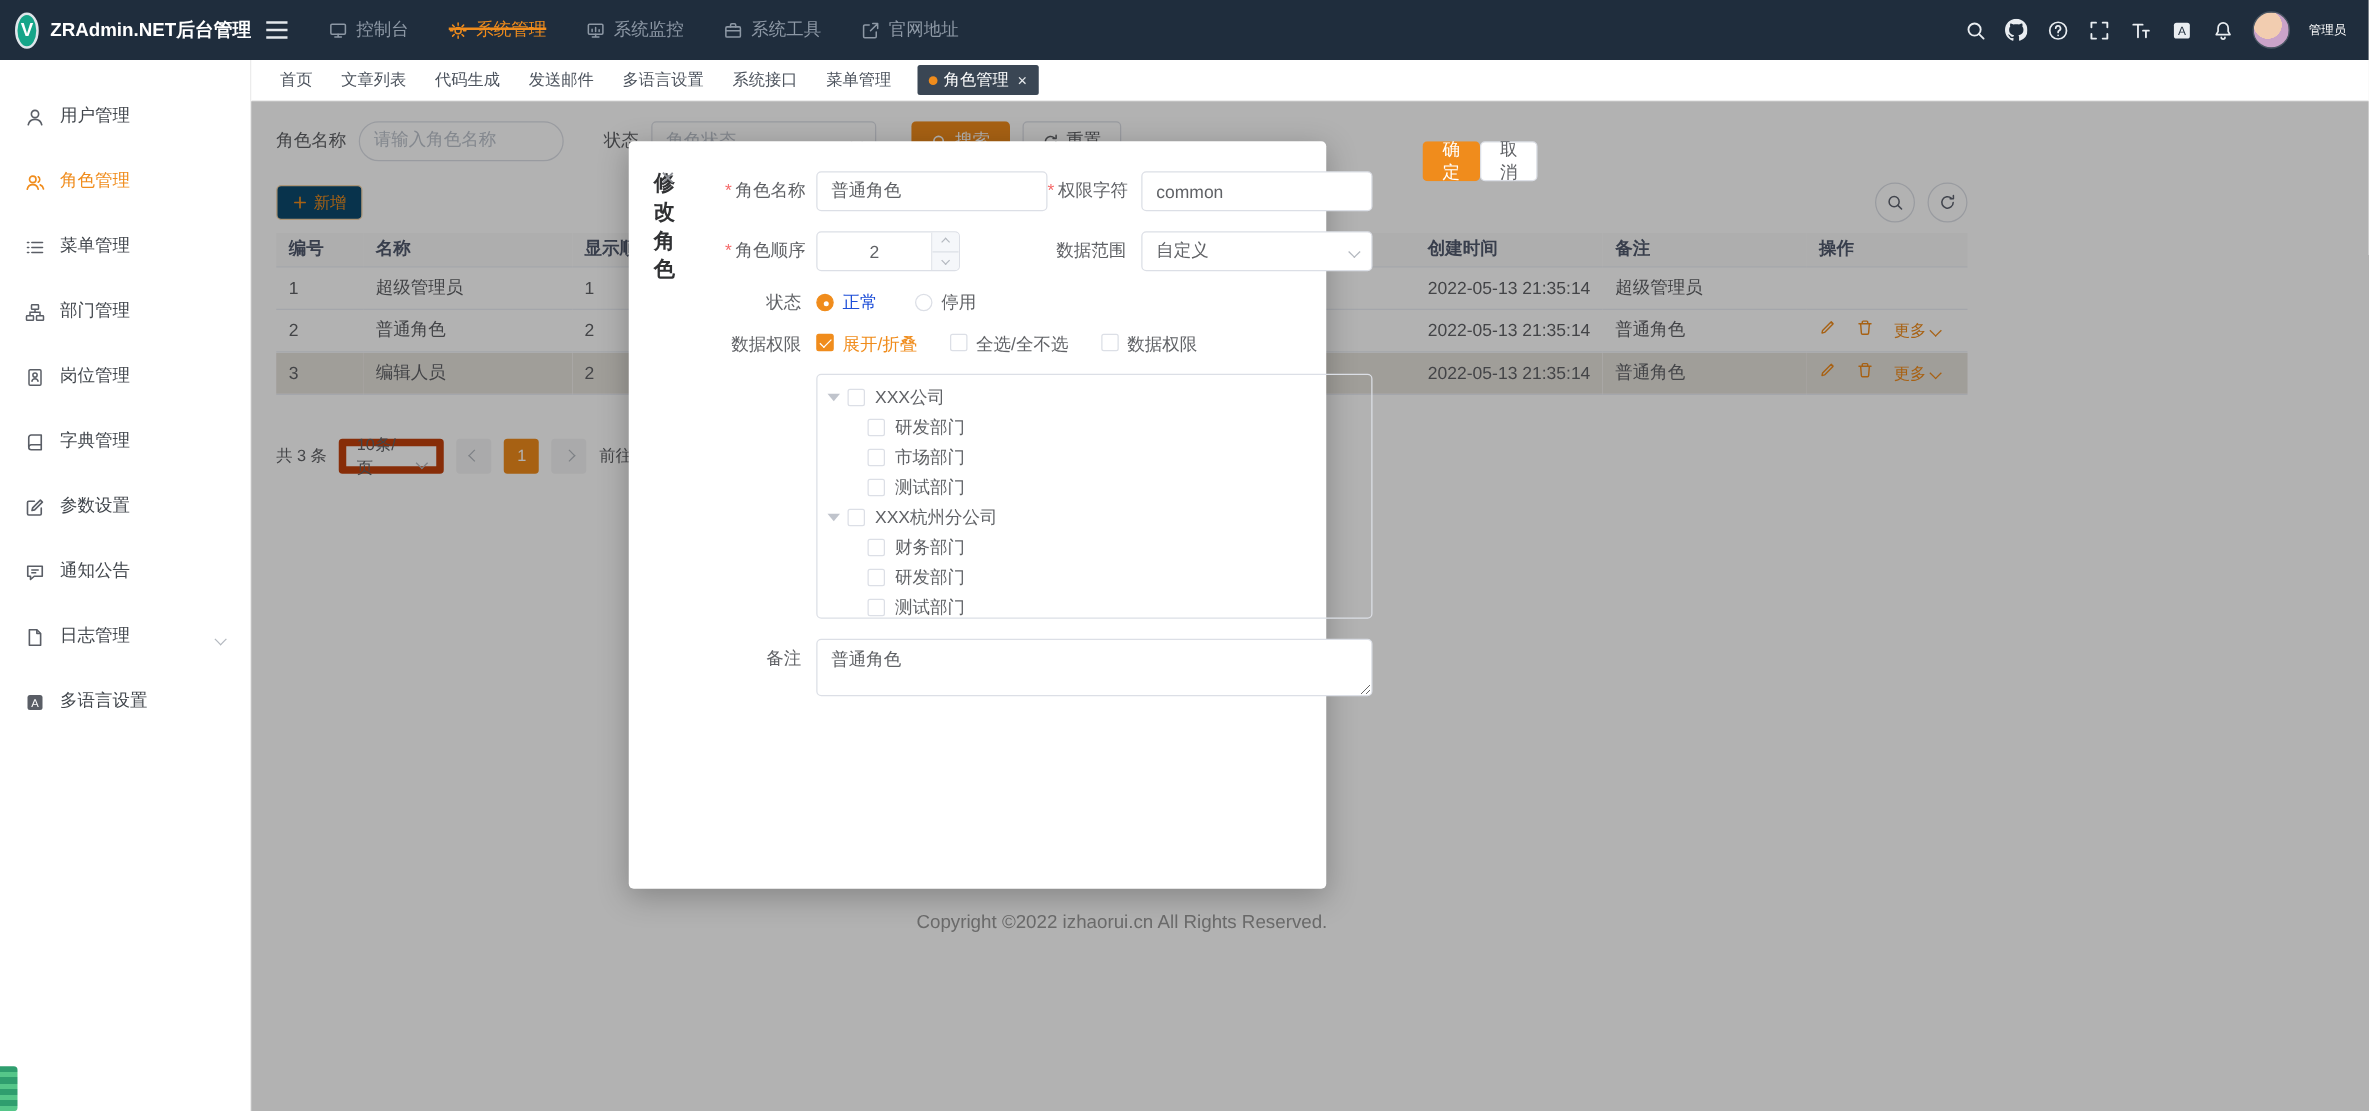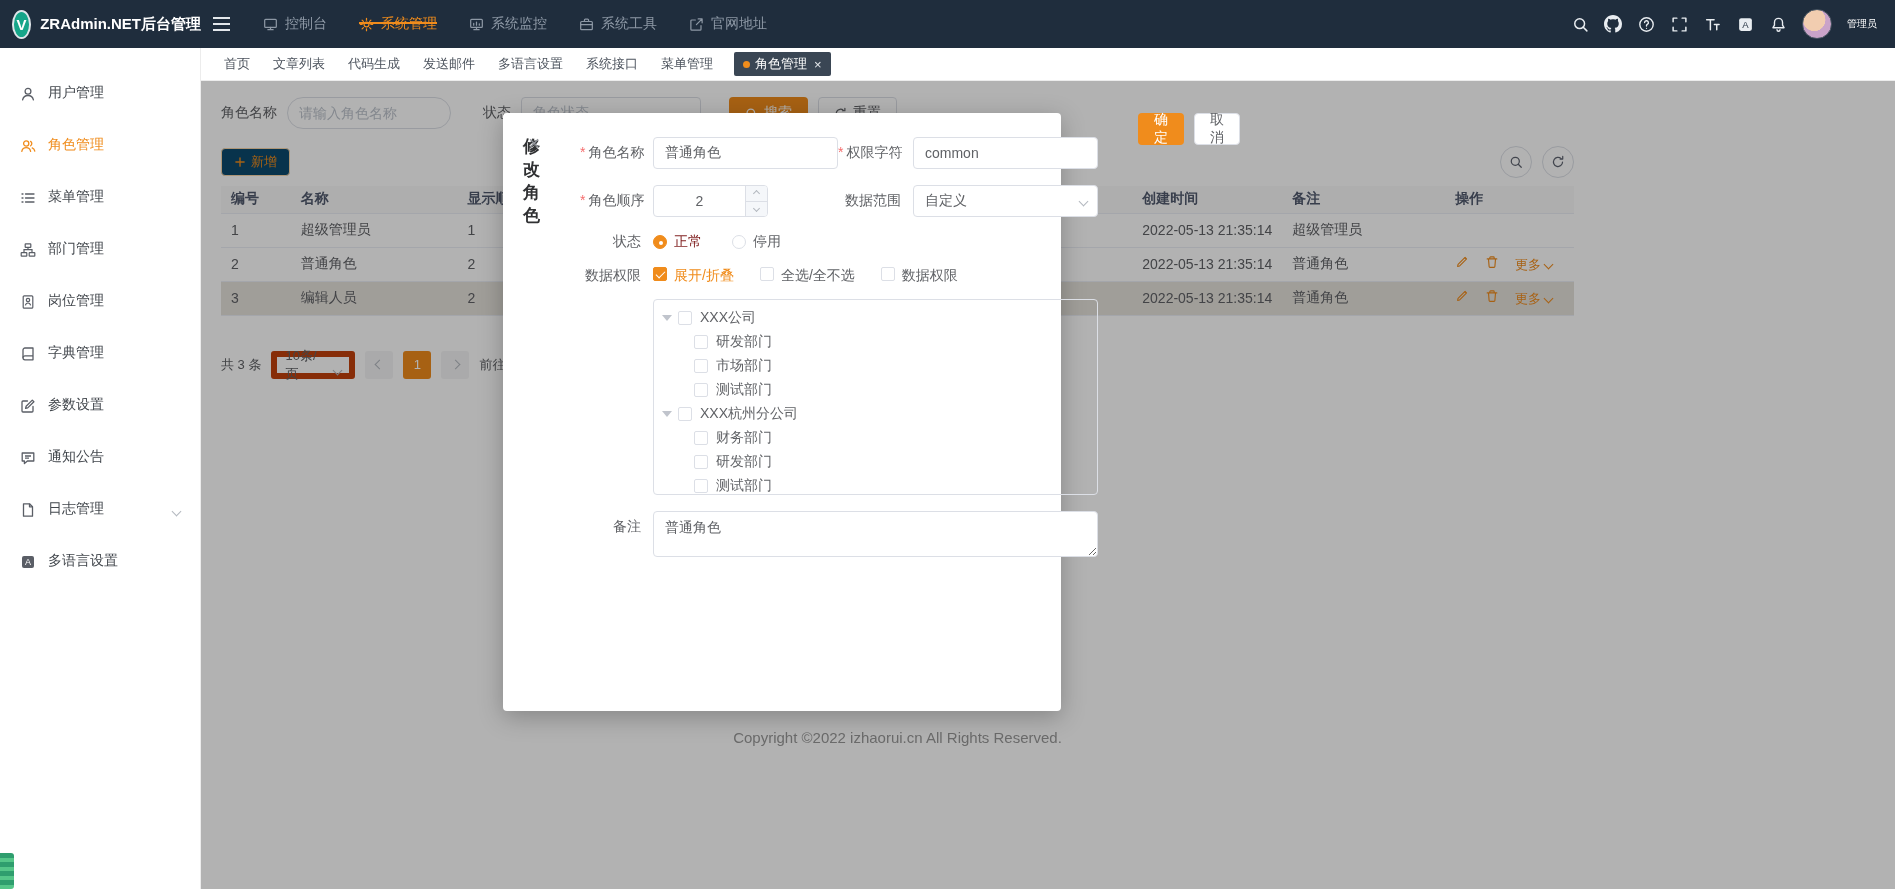--- a/index.html
+++ b/index.html
@@ -37,21 +37,21 @@
   .tab{font-size:13px;color:#4d545e;cursor:pointer;display:flex;align-items:center;gap:5px;padding:3px 2px;white-space:nowrap}
   .tab.active{background:#3a4654;color:#fff;padding:3px 9px;border-radius:2px}
   .tab .dot{width:7px;height:7px;border-radius:50%;background:#f08c1c}
   .tab .tclose{font-size:13px;line-height:1;color:#e6e9ec;cursor:pointer;margin-left:2px}
 
   .page{position:relative;width:1393px;padding:0 20px;height:calc(100% - 33px);background:#fff}
 
   
   .filter-row{display:flex;align-items:center;height:32px;margin-top:16px}
   .f-label{font-size:14px;color:#606266;margin-right:10px;white-space:nowrap}
-  .inp{width:164px;height:32px;border:1px solid #dcdfe6;border-radius:16px;padding:0 11px;font-size:14px;color:#606266;outline:none;font-family:Liberation Sans, sans-serif;background:#fff}
+  .inp{width:164px;height:32px;border:1px solid #dcdfe6;border-radius:16px;padding:0 11px;font-size:14px;color:#606266;outline:none;font-family:Liberation Mono, monospace;background:#fff}
   .inp::placeholder{color:#bdc3cc}
   .sel{width:180px;height:32px;border:1px solid #dcdfe6;border-radius:4px;padding:0 26px 0 11px;display:flex;align-items:center;background:#fff;cursor:pointer;position:relative;font-size:14px;color:#606266}
   .sel .ph{color:#bdc3cc}
   .sel .chev{position:absolute;right:11px;top:12px}
   .chev{width:7px;height:7px;border-right:1.4px solid #b3b8bf;border-bottom:1.4px solid #b3b8bf;display:inline-block}
   .chev-down{transform:rotate(45deg)}
   .chev-up{transform:rotate(-135deg)}
   .chev-left{transform:rotate(135deg)}
   .chev-right{transform:rotate(-45deg)}
   .gap32{margin-left:32px}
@@ -99,37 +99,37 @@
   .numval{flex:1;display:flex;align-items:center;justify-content:center;font-size:14px;color:#606266;padding-right:22px}
   .steppers{position:absolute;right:0;top:0;bottom:0;width:22px;border-left:1px solid #dcdfe6;display:flex;flex-direction:column}
   .step{flex:1;display:flex;align-items:center;justify-content:center;background:#f5f7fa;cursor:pointer}
   .step+.step{border-top:1px solid #dcdfe6}
   .step .chev{width:5px;height:5px}
   .mselect{height:32px;border:1px solid #dcdfe6;border-radius:4px;display:flex;align-items:center;padding:0 26px 0 11px;position:relative;color:#606266;cursor:pointer;background:#fff}
   .mselect .chev{position:absolute;right:10px;top:12px}
   .radio-group{grid-column:2 / 5;display:flex;align-items:center;gap:30px}
   .radio{display:inline-flex;align-items:center;gap:7px;cursor:pointer;color:#606266}
   .rdot{width:14px;height:14px;border-radius:50%;border:1px solid #dcdfe6;background:#fff;position:relative}
-  .radio.checked{color:#7f1d1d}
+  .radio.checked{color:#1d4ed8}
   .radio.checked .rdot{background:#f08c1c;border-color:#f08c1c}
   .radio.checked .rdot::after{content:"";position:absolute;left:4.5px;top:4.5px;width:4px;height:4px;border-radius:50%;background:#fff}
   .cb-group{grid-column:2 / 5;display:flex;align-items:center;gap:26px}
   .cb-item{display:inline-flex;gap:7px;cursor:pointer;color:#606266}
   .cbox{width:14px;height:14px;border-radius:2px;border:1px solid #dcdfe6;background:#fff;position:relative;flex-shrink:0}
   .cb-item.checked{color:#f08c1c}
   .cb-item.checked .cbox{background:#f08c1c;border-color:#f08c1c}
   .cb-item.checked .cbox::after{content:"";position:absolute;left:4px;top:1px;width:4px;height:8px;border-right:1.5px solid #fff;border-bottom:1.5px solid #fff;transform:rotate(45deg)}
   .tree-box{margin-left:73px;width:445px;height:196px;border:1px solid #dcdfe6;border-radius:4px;padding:6px 0;overflow:hidden;margin-bottom:16px}
   .tree-row{display:flex;align-items:center;height:24px;color:#606266;font-size:14px;cursor:pointer}
   .tree-row .caret{width:0;height:0;border-left:5px solid transparent;border-right:5px solid transparent;border-top:6px solid #c0c4cc;margin:0 6px 0 8px}
   .tree-row.child{padding-left:40px}
   .tree-row .cbox{margin-right:8px}
   .m-row.remark{grid-template-columns:73px 445px;align-items:start;margin-bottom:0}
   .m-textarea{width:445px;height:46px;border:1px solid #dcdfe6;border-radius:4px;padding:5px 11px;font-size:14px;color:#606266;font-family:inherit;resize:vertical;outline:none;line-height:1.5}
-  .m-footer{display:flex;justify-content:center;gap:10px;padding:0 20px 16px}
+  .m-footer{display:flex;justify-content:center;gap:0;padding:0 20px 16px}
   .m-footer .btn{height:32px}
 
   
   .dev-badge{position:absolute;left:0;bottom:0;width:14px;height:36px;background:repeating-linear-gradient(180deg,#2f9e6e 0 5px,#55c689 5px 9px);border-radius:0 3px 3px 0;z-index:60;cursor:pointer}
 </style>
 </head>
 <body>
 
 <div class="topbar">
   <div class="logo-area">

